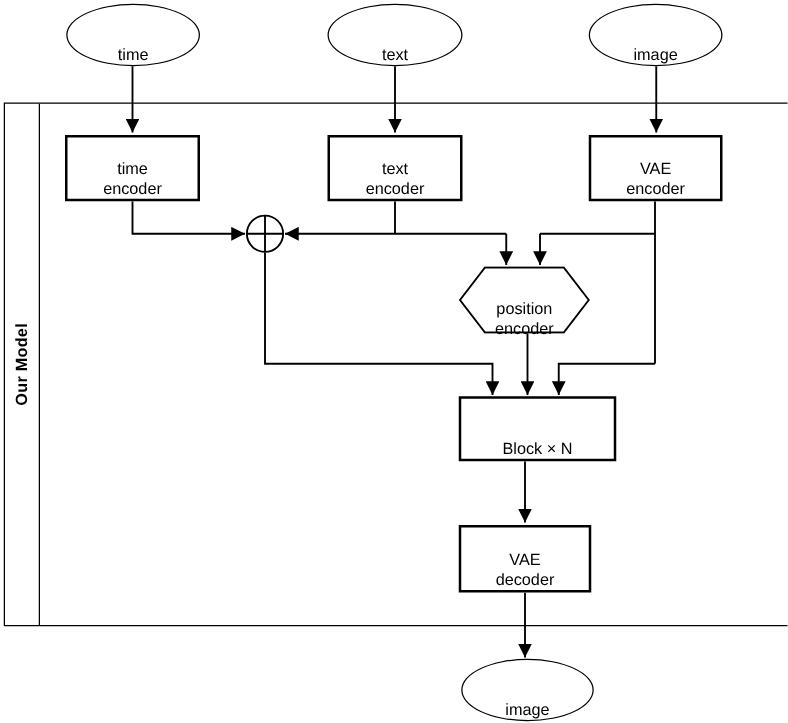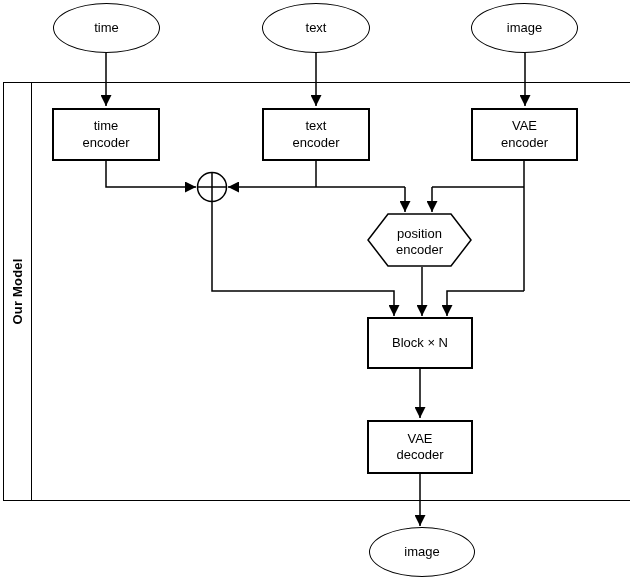--- a/index.html
+++ b/index.html
@@ -33,40 +33,40 @@
     font-size: 13px;
     letter-spacing: 0.2px;
   }
 
   
   svg.wires { position: absolute; left: 0; top: 0; z-index: 2; }
 
   
   .node {
     position: absolute; z-index: 3;
-    display: flex; align-items: center; justify-content: center;
+    display: flex; align-items: flex-end; justify-content: center;
     text-align: center;
     font-size: 13px; line-height: 1.25;
     white-space: pre-line;
     background: #ffffff;
   }
   .box   { border: 2px solid #000; }
   .oval  { border: 1.5px solid #000; border-radius: 50%; }
   .hex   { background: transparent; border: none; }
   .hex svg { position: absolute; left: 0; top: 0; }
   .hex span { position: relative; }
 
   .n-time-in   { left: 53px;  top: 3px;   width: 107px; height: 50px; }
   .n-text-in   { left: 262px; top: 3px;   width: 108px; height: 50px; }
   .n-image-in  { left: 471px; top: 3px;   width: 107px; height: 50px; }
   .n-time-enc  { left: 52px;  top: 108px; width: 108px; height: 53px; }
   .n-text-enc  { left: 262px; top: 108px; width: 108px; height: 53px; }
   .n-vae-enc   { left: 471px; top: 108px; width: 107px; height: 53px; }
   .n-pos-enc   { left: 367px; top: 213px; width: 105px; height: 58px; }
-  .n-block     { left: 367px; top: 317px; width: 106px; height: 52px; }
+  .n-block     { left: 367px; top: 317px; width: 126px; height: 52px; }
   .n-vae-dec   { left: 367px; top: 420px; width: 106px; height: 54px; }
   .n-image-out { left: 369px; top: 527px; width: 106px; height: 50px; }
 </style>
 </head>
 <body>
 
 <div class="canvas">
 
   <div class="frame">
     <div class="frame-band">

